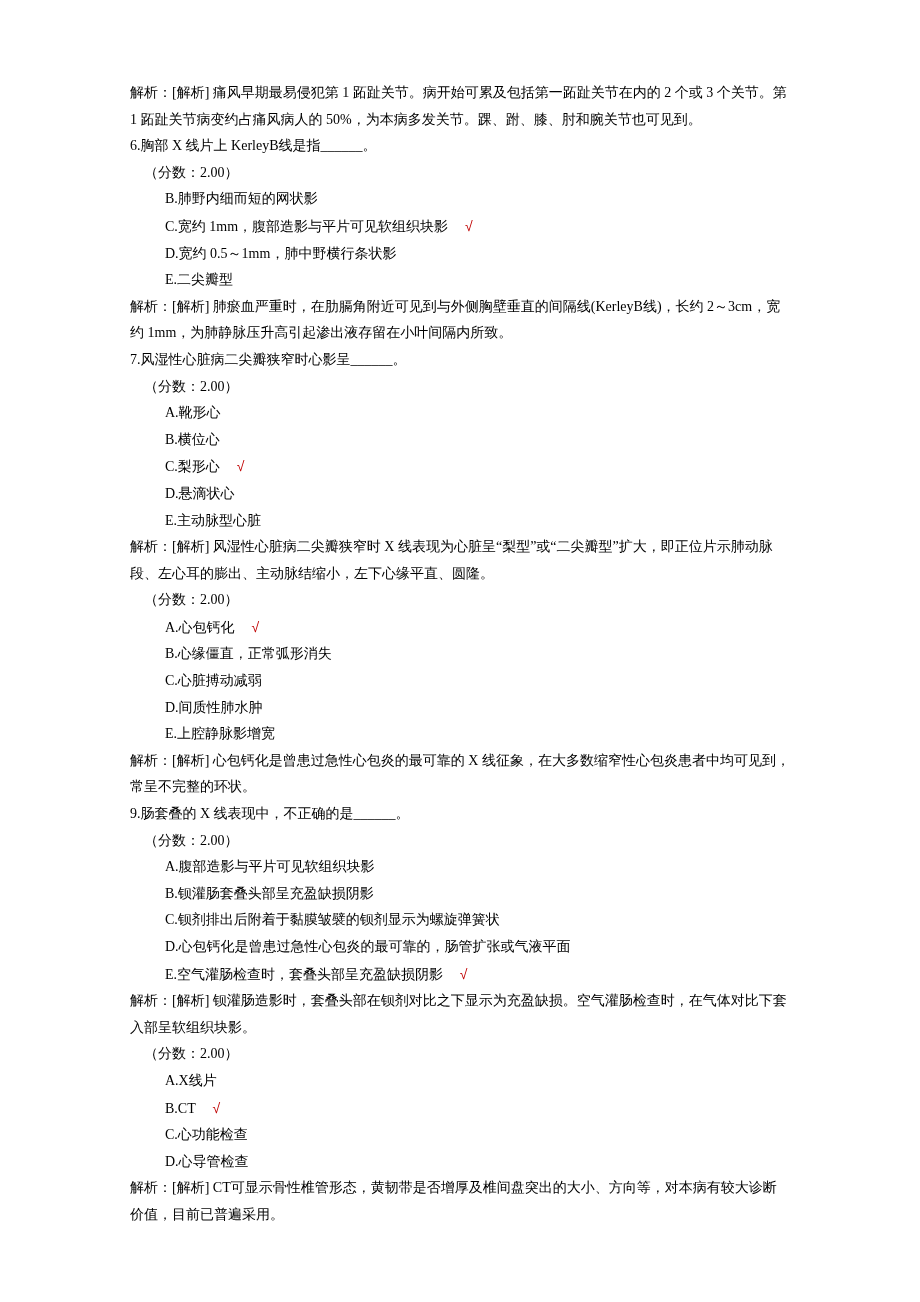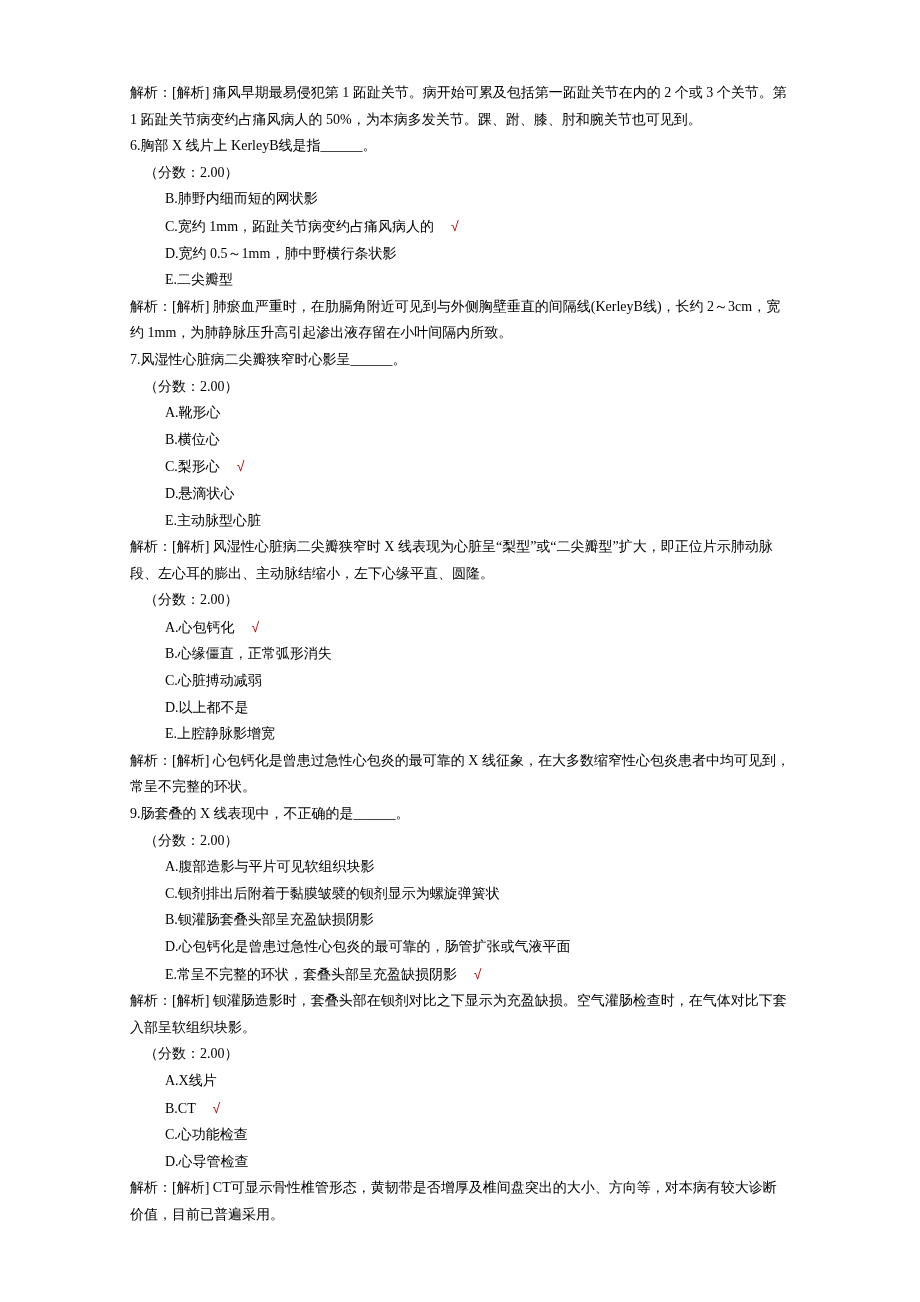--- a/index.html
+++ b/index.html
@@ -31,21 +31,21 @@
 </style>
 </head>
 <body>
 
 <span class="line">解析：[解析] 痛风早期最易侵犯第 1 跖趾关节。病开始可累及包括第一跖趾关节在内的 2 个或 3 个关节。第 1 跖趾关节病变约占痛风病人的 50%，为本病多发关节。踝、跗、膝、肘和腕关节也可见到。</span>
 
 <div class="q-block">
   <span class="line">6.胸部 X 线片上 KerleyB线是指______。</span>
   <span class="line indent">（分数：2.00）</span>
   <span class="line indent2">B.肺野内细而短的网状影</span>
-  <span class="line indent2"><span>C.宽约 1mm，跖趾关节病变约占痛风病人的</span><span class="check">√</span></span>
+  <span class="line indent2"><span>C.宽约 1mm，腹部造影与平片可见软组织块影</span><span class="check">√</span></span>
   <span class="line indent2">D.宽约 0.5～1mm，肺中野横行条状影</span>
   <span class="line indent2">E.二尖瓣型</span>
   <span class="line">解析：[解析] 肺瘀血严重时，在肋膈角附近可见到与外侧胸壁垂直的间隔线(KerleyB线)，长约 2～3cm，宽约 1mm，为肺静脉压升高引起渗出液存留在小叶间隔内所致。</span>
 </div>
 
 <div class="q-block">
   <span class="line">7.风湿性心脏病二尖瓣狭窄时心影呈______。</span>
   <span class="line indent">（分数：2.00）</span>
   <span class="line indent2">A.靴形心</span>
   <span class="line indent2">B.横位心</span>
@@ -53,33 +53,33 @@
   <span class="line indent2">D.悬滴状心</span>
   <span class="line indent2">E.主动脉型心脏</span>
   <span class="line">解析：[解析] 风湿性心脏病二尖瓣狭窄时 X 线表现为心脏呈“梨型”或“二尖瓣型”扩大，即正位片示肺动脉段、左心耳的膨出、主动脉结缩小，左下心缘平直、圆隆。</span>
 </div>
 
 <div class="q-block">
   <span class="line indent">（分数：2.00）</span>
   <span class="line indent2"><span>A.心包钙化</span><span class="check">√</span></span>
   <span class="line indent2">B.心缘僵直，正常弧形消失</span>
   <span class="line indent2">C.心脏搏动减弱</span>
-  <span class="line indent2">D.以上都不是</span>
+  <span class="line indent2">D.间质性肺水肿</span>
   <span class="line indent2">E.上腔静脉影增宽</span>
   <span class="line">解析：[解析] 心包钙化是曾患过急性心包炎的最可靠的 X 线征象，在大多数缩窄性心包炎患者中均可见到，常呈不完整的环状。</span>
 </div>
 
 <div class="q-block">
   <span class="line">9.肠套叠的 X 线表现中，不正确的是______。</span>
   <span class="line indent">（分数：2.00）</span>
   <span class="line indent2">A.腹部造影与平片可见软组织块影</span>
+  <span class="line indent2">B.钡灌肠套叠头部呈充盈缺损阴影</span>
   <span class="line indent2">C.钡剂排出后附着于黏膜皱襞的钡剂显示为螺旋弹簧状</span>
-  <span class="line indent2">B.钡灌肠套叠头部呈充盈缺损阴影</span>
   <span class="line indent2">D.心包钙化是曾患过急性心包炎的最可靠的，肠管扩张或气液平面</span>
-  <span class="line indent2"><span>E.常呈不完整的环状，套叠头部呈充盈缺损阴影</span><span class="check">√</span></span>
+  <span class="line indent2"><span>E.空气灌肠检查时，套叠头部呈充盈缺损阴影</span><span class="check">√</span></span>
   <span class="line">解析：[解析] 钡灌肠造影时，套叠头部在钡剂对比之下显示为充盈缺损。空气灌肠检查时，在气体对比下套入部呈软组织块影。</span>
 </div>
 
 <div class="q-block">
   <span class="line indent">（分数：2.00）</span>
   <span class="line indent2">A.X线片</span>
   <span class="line indent2"><span>B.CT</span><span class="check">√</span></span>
   <span class="line indent2">C.心功能检查</span>
   <span class="line indent2">D.心导管检查</span>
   <span class="line">解析：[解析] CT可显示骨性椎管形态，黄韧带是否增厚及椎间盘突出的大小、方向等，对本病有较大诊断价值，目前已普遍采用。</span>

